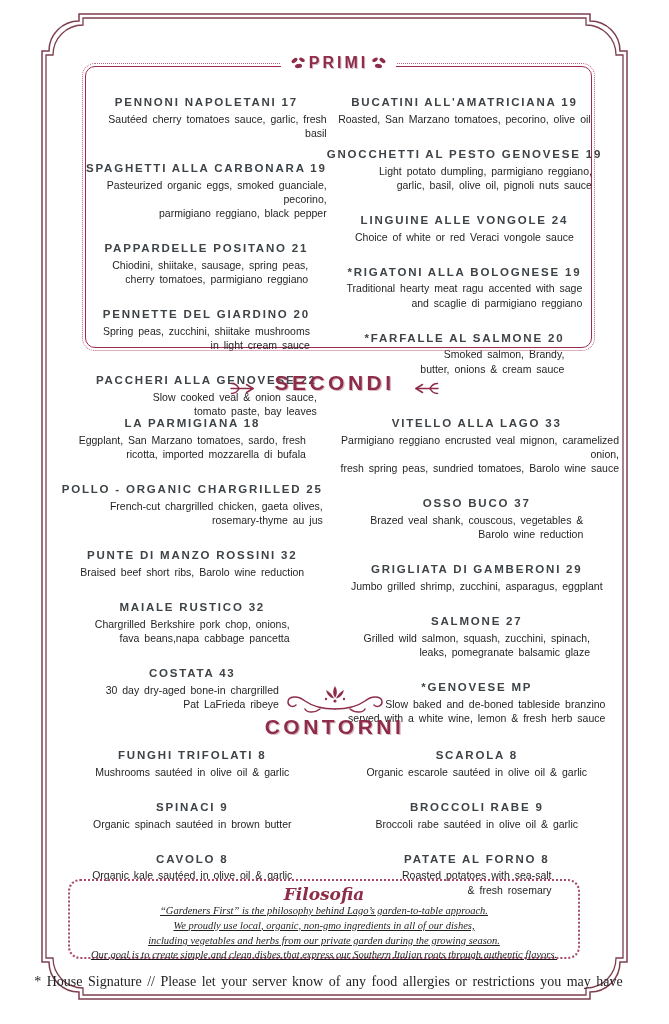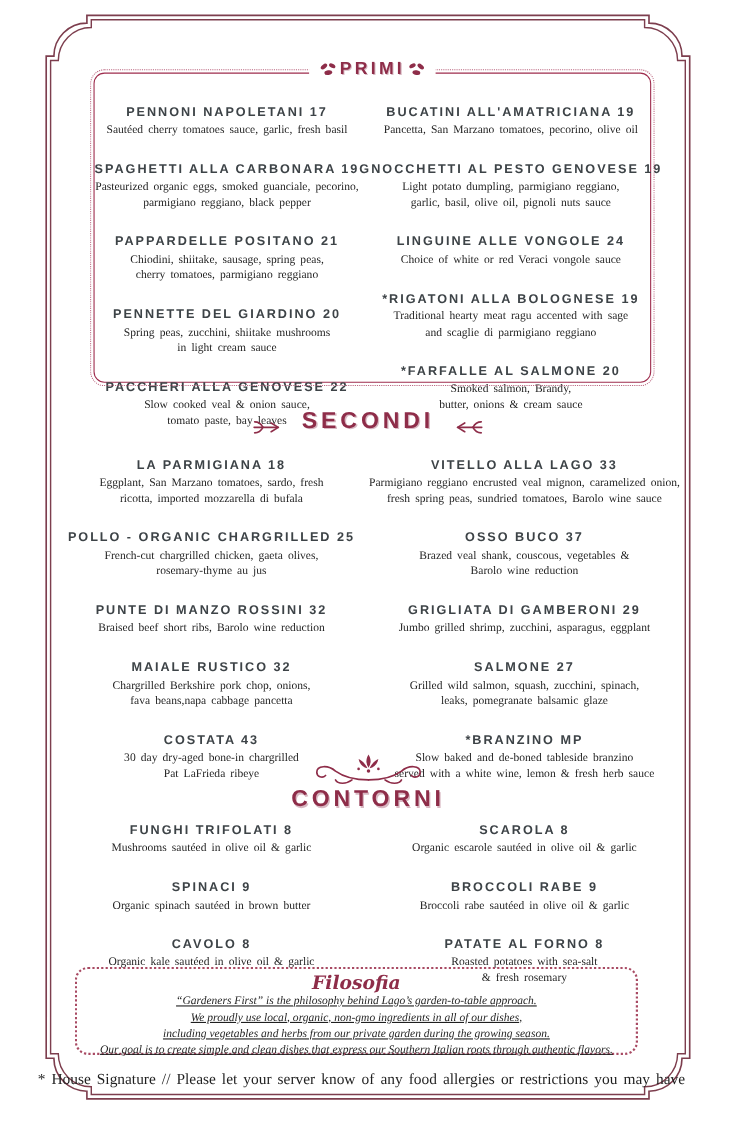--- a/index.html
+++ b/index.html
@@ -6,22 +6,22 @@
   .page{position:relative;width:657px;height:1024px;background:#fff;overflow:hidden;
         font-family:"Liberation Serif",serif;}
   .frame-svg{position:absolute;left:0;top:0;pointer-events:none;}
 
   
   .cols{display:flex;}
   .col{flex:1;display:flex;flex-direction:column;align-items:center;text-align:center;gap:11px;}
   .item{margin-bottom:9px;}
   .item-title{font-family:"Liberation Sans",sans-serif;font-weight:700;font-size:11.5px;
               line-height:1.45;letter-spacing:1.8px;color:#3d4347;white-space:nowrap;}
-  .item-desc{font-family:Liberation Serif, serif;font-size:10.5px;line-height:1.35;
-             color:#1f1f1f;word-spacing:2px;white-space:pre-line;margin:1px auto 0;}
+  .item-desc{font-family:Liberation Sans, sans-serif;font-size:10.5px;line-height:1.35;
+             color:#1f1f1f;word-spacing:2px;white-space:pre-line;margin:1px auto 0;text-align:right;}
   .primi .item-desc{max-width:255px;}
   .secondi .item-desc{max-width:295px;}
   .contorni .item-desc{max-width:250px;}
 
   
   .big-heading{font-family:"Liberation Sans",sans-serif;font-weight:700;color:#8e2d49;
                letter-spacing:3.5px;font-size:21px;
                text-shadow:1.2px 1.2px 0 rgba(158,80,104,.4);}
   .heading-row{display:flex;align-items:flex-end;justify-content:center;gap:17px;}
 
@@ -115,21 +115,21 @@
         </div>
         <div class="item">
           <div class="item-title">PACCHERI ALLA GENOVESE 22</div>
           <div class="item-desc">Slow cooked veal &amp; onion sauce,
 tomato paste, bay leaves</div>
         </div>
       </div>
       <div class="col">
         <div class="item">
           <div class="item-title">BUCATINI ALL'AMATRICIANA  19</div>
-          <div class="item-desc">Pancetta, San Marzano tomatoes, pecorino, olive oil</div>
+          <div class="item-desc">Roasted, San Marzano tomatoes, pecorino, olive oil</div>
         </div>
         <div class="item">
           <div class="item-title">GNOCCHETTI AL PESTO GENOVESE 19</div>
           <div class="item-desc">Light potato dumpling, parmigiano reggiano,
 garlic, basil, olive oil, pignoli nuts sauce</div>
         </div>
         <div class="item">
           <div class="item-title">LINGUINE ALLE VONGOLE 24</div>
           <div class="item-desc">Choice of white or red Veraci vongole sauce</div>
         </div>
@@ -210,21 +210,21 @@
         <div class="item">
           <div class="item-title">GRIGLIATA DI GAMBERONI 29</div>
           <div class="item-desc">Jumbo grilled shrimp, zucchini, asparagus, eggplant</div>
         </div>
         <div class="item">
           <div class="item-title">SALMONE 27</div>
           <div class="item-desc">Grilled wild salmon, squash, zucchini, spinach,
 leaks, pomegranate balsamic glaze</div>
         </div>
         <div class="item">
-          <div class="item-title">*BRANZINO MP</div>
+          <div class="item-title">*GENOVESE MP</div>
           <div class="item-desc">Slow baked and de-boned tableside branzino
 served with a white wine, lemon &amp; fresh herb sauce</div>
         </div>
       </div>
     </div>
   </div>
 
   <div class="contorni-sec contorni">
     <div class="flourish-wrap">
       <svg width="150" height="30" viewBox="0 0 150 30">

